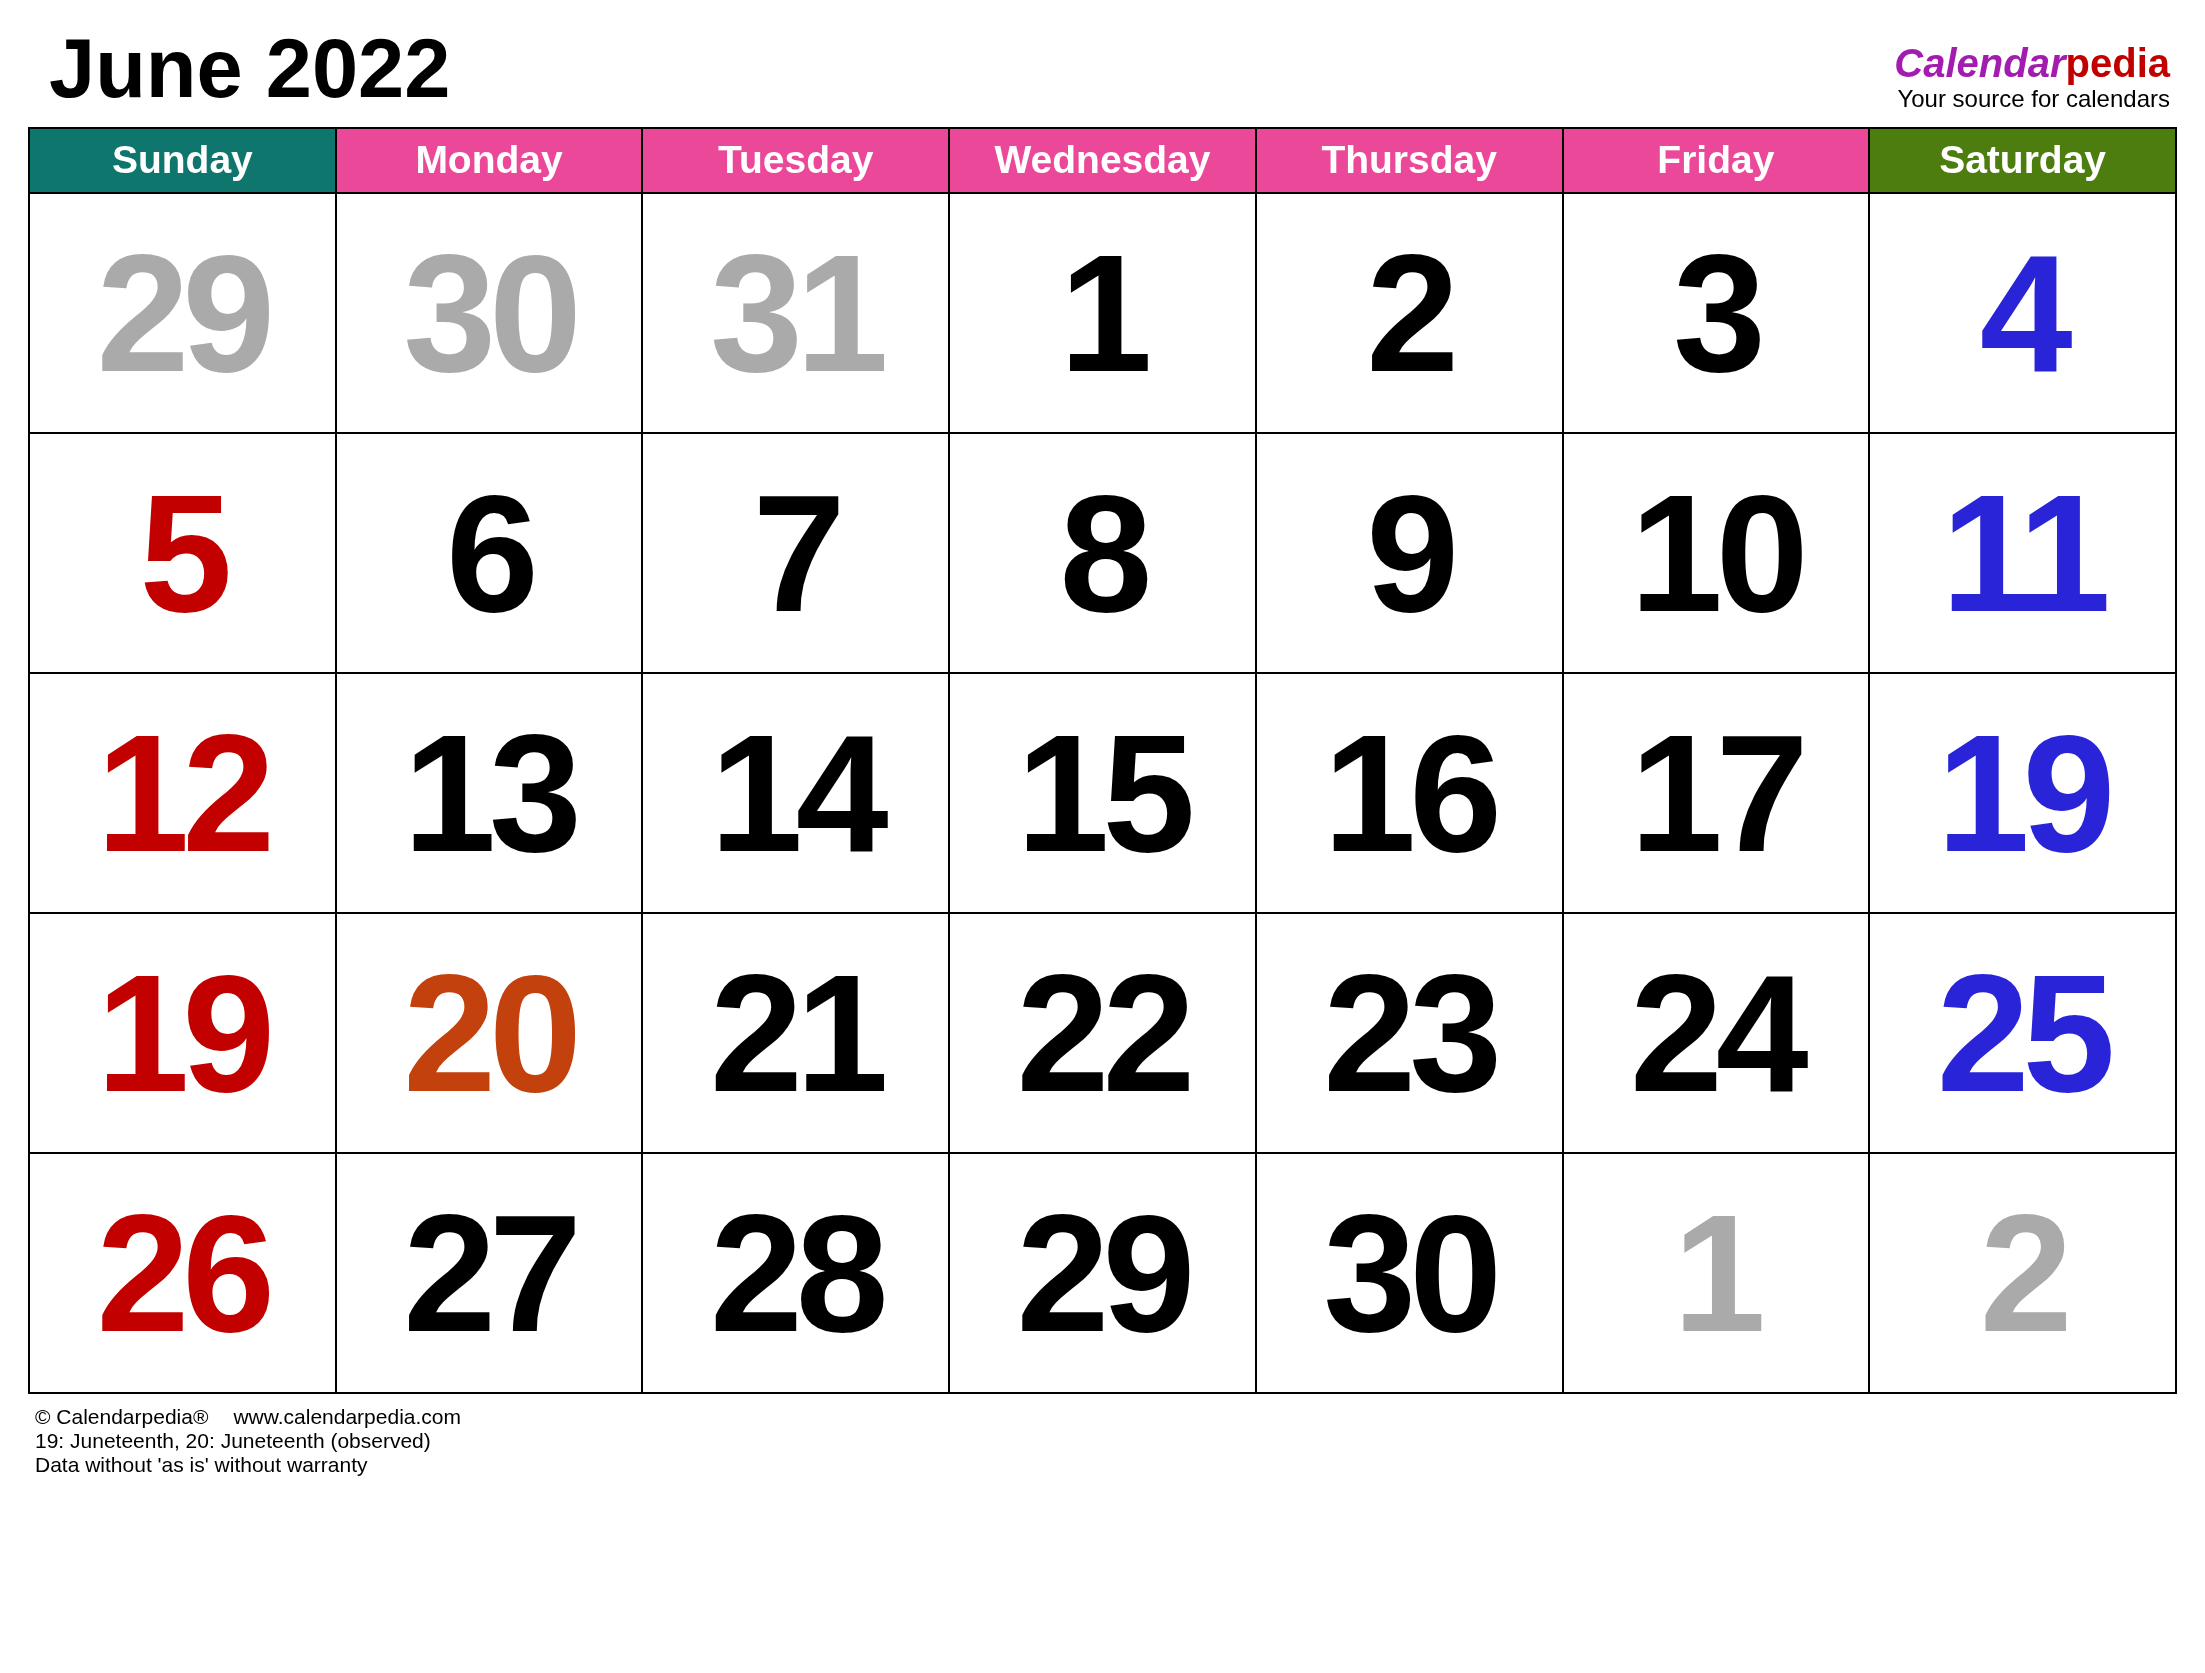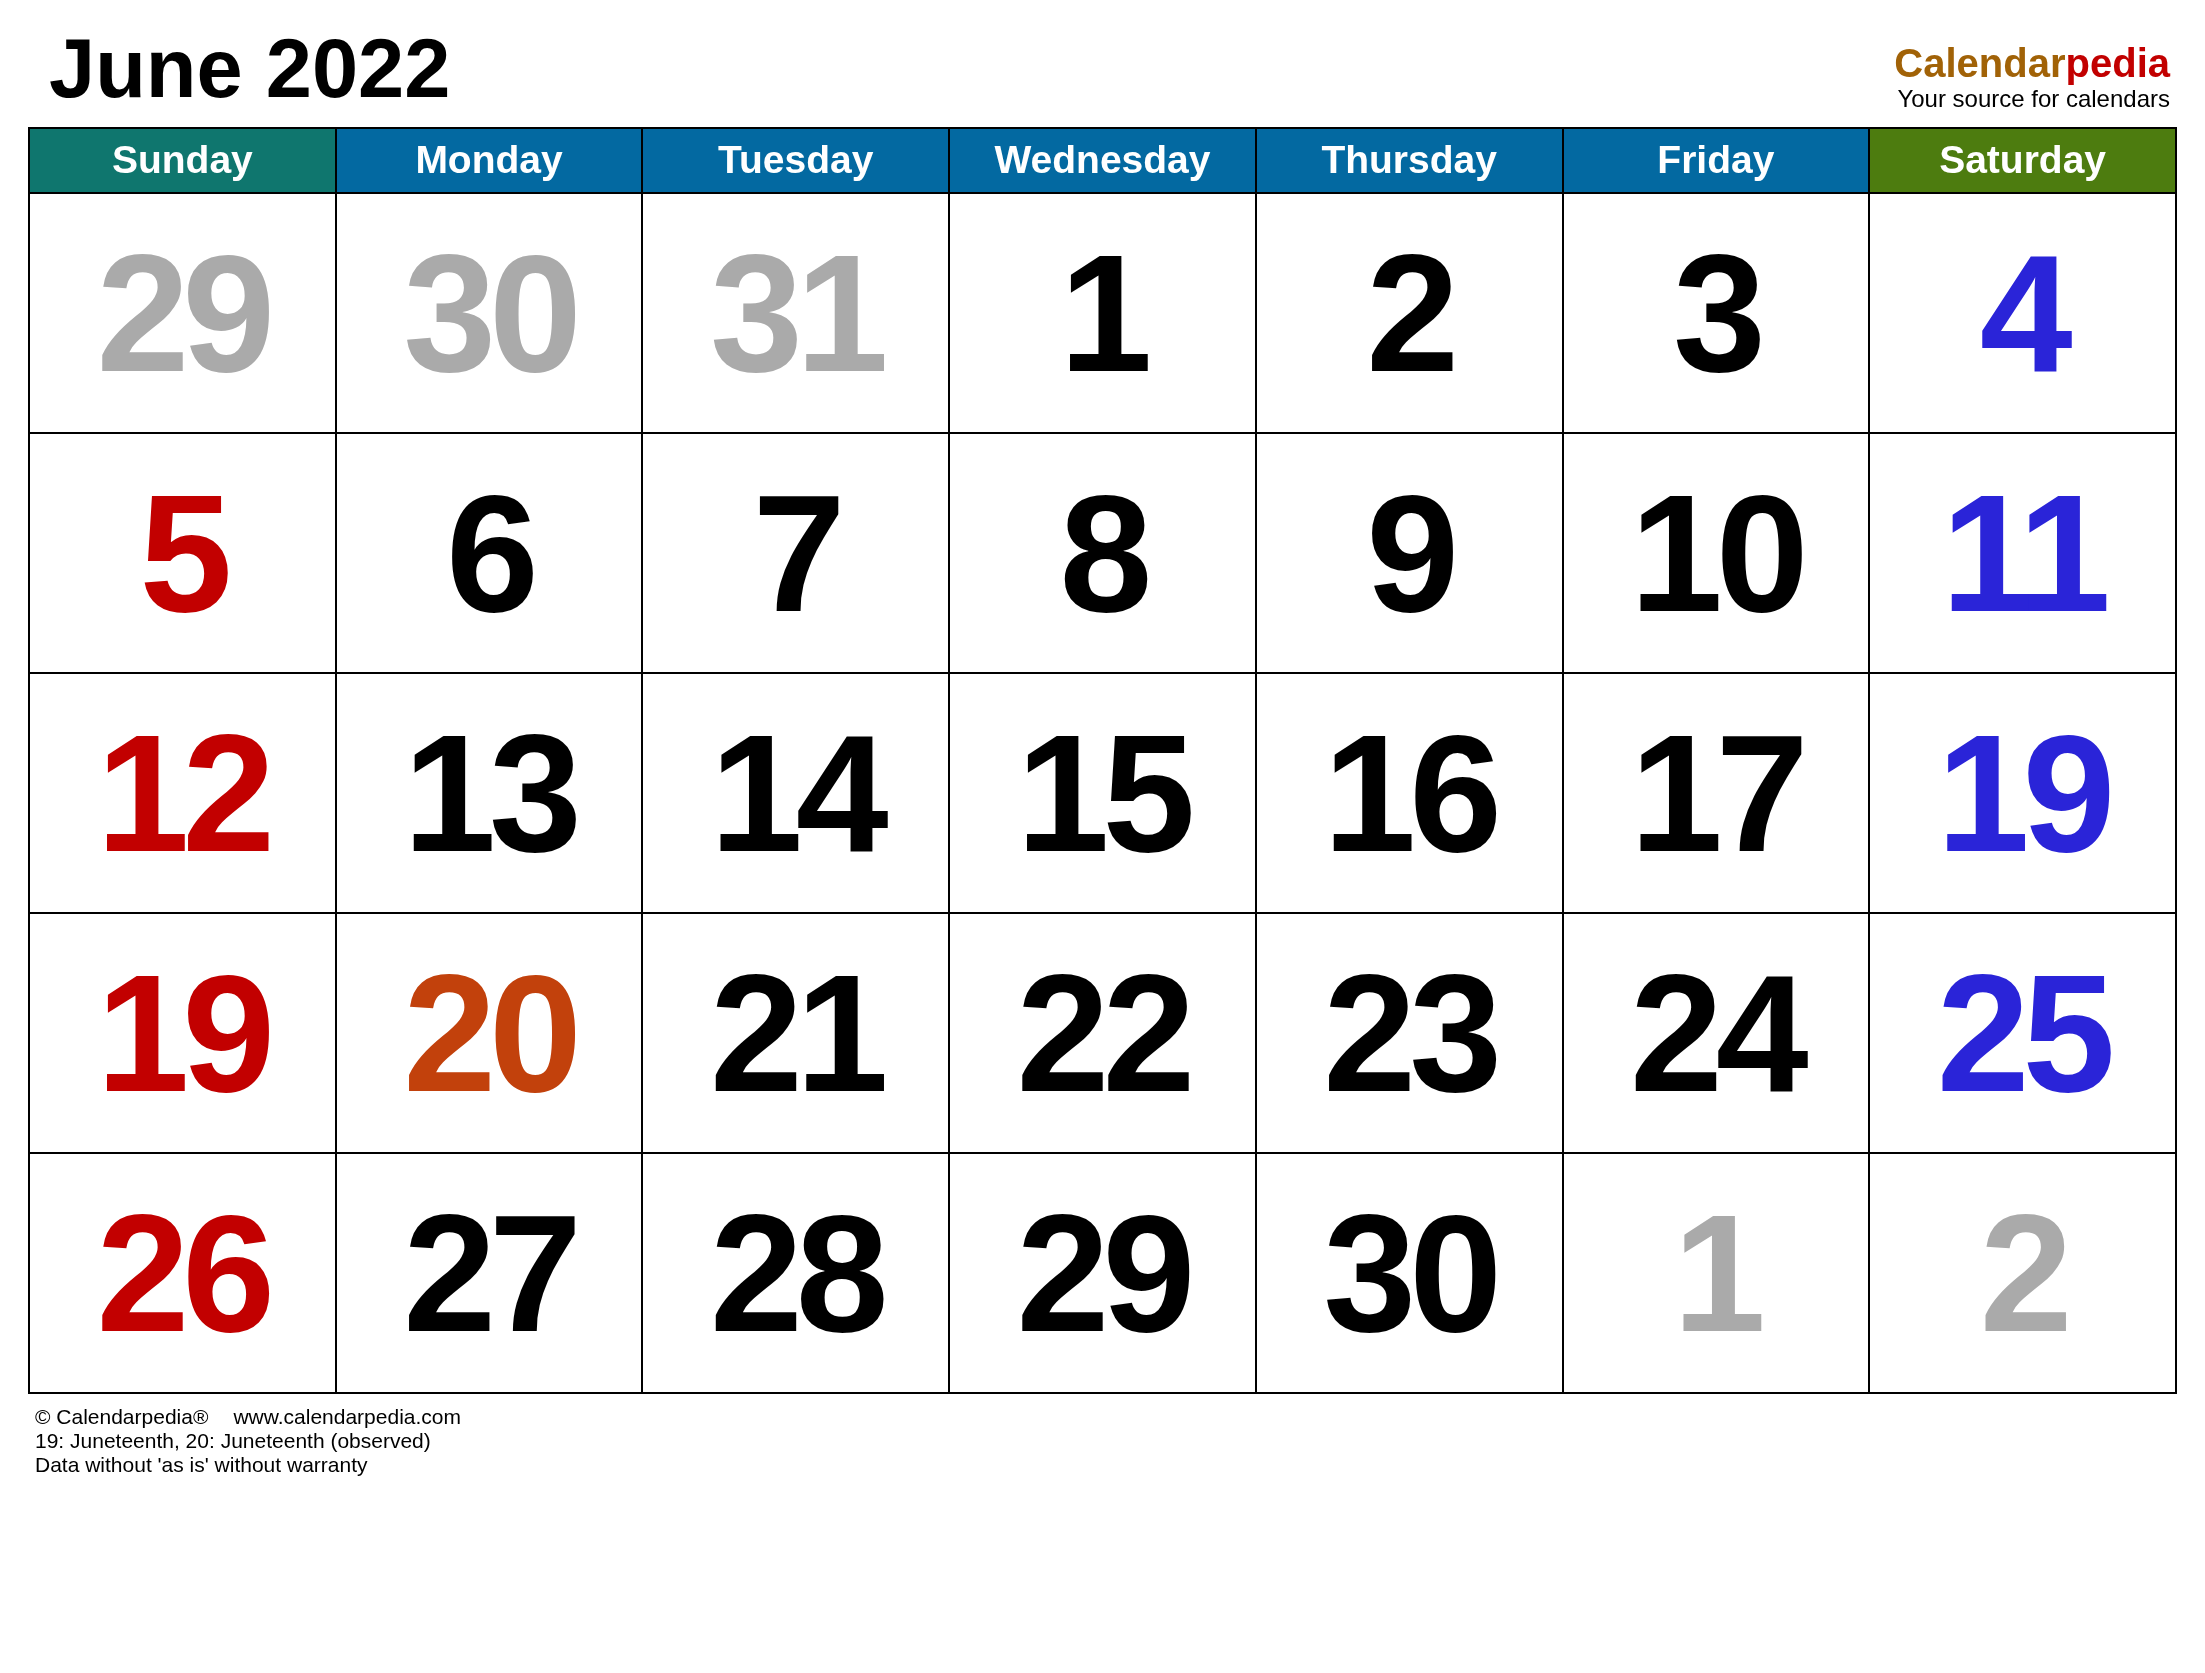--- a/index.html
+++ b/index.html
@@ -26,41 +26,41 @@
   .brand {
     text-align: right;
     padding-right: 7px;
     padding-bottom: 4.2px;
   }
   .brand-top {
     font-size: 40px;
     font-weight: bold;
     line-height: 1;
   }
-  .brand-top .c1 { color: #a16207; }
+  .brand-top .c1 { color: #a21caf; font-style: italic; }
   .brand-top .c2 { color: #c20000; }
   .brand-tag {
     font-size: 24px;
     color: #000;
     margin-top: 1.4px;
   }
   table.cal {
     width: 100%;
     border-collapse: collapse;
     table-layout: fixed;
   }
   table.cal th {
     border: 2.1px solid #000;
     font-size: 39px;
     font-weight: bold;
     padding: 9.7px 0;
     color: #fff;
   }
   th.sun { background: #0f766e; }
-  th.wk  { background: #0369a1; margin-left: 48px; }
+  th.wk  { background: #ec4899; margin-left: 48px; }
   th.sat { background: #4d7c0f; }
   table.cal td {
     border: 2.1px solid #000;
     height: 240px;
     text-align: center;
     vertical-align: middle;
     font-size: 167px;
     font-weight: bold;
     letter-spacing: -7px;
   }

